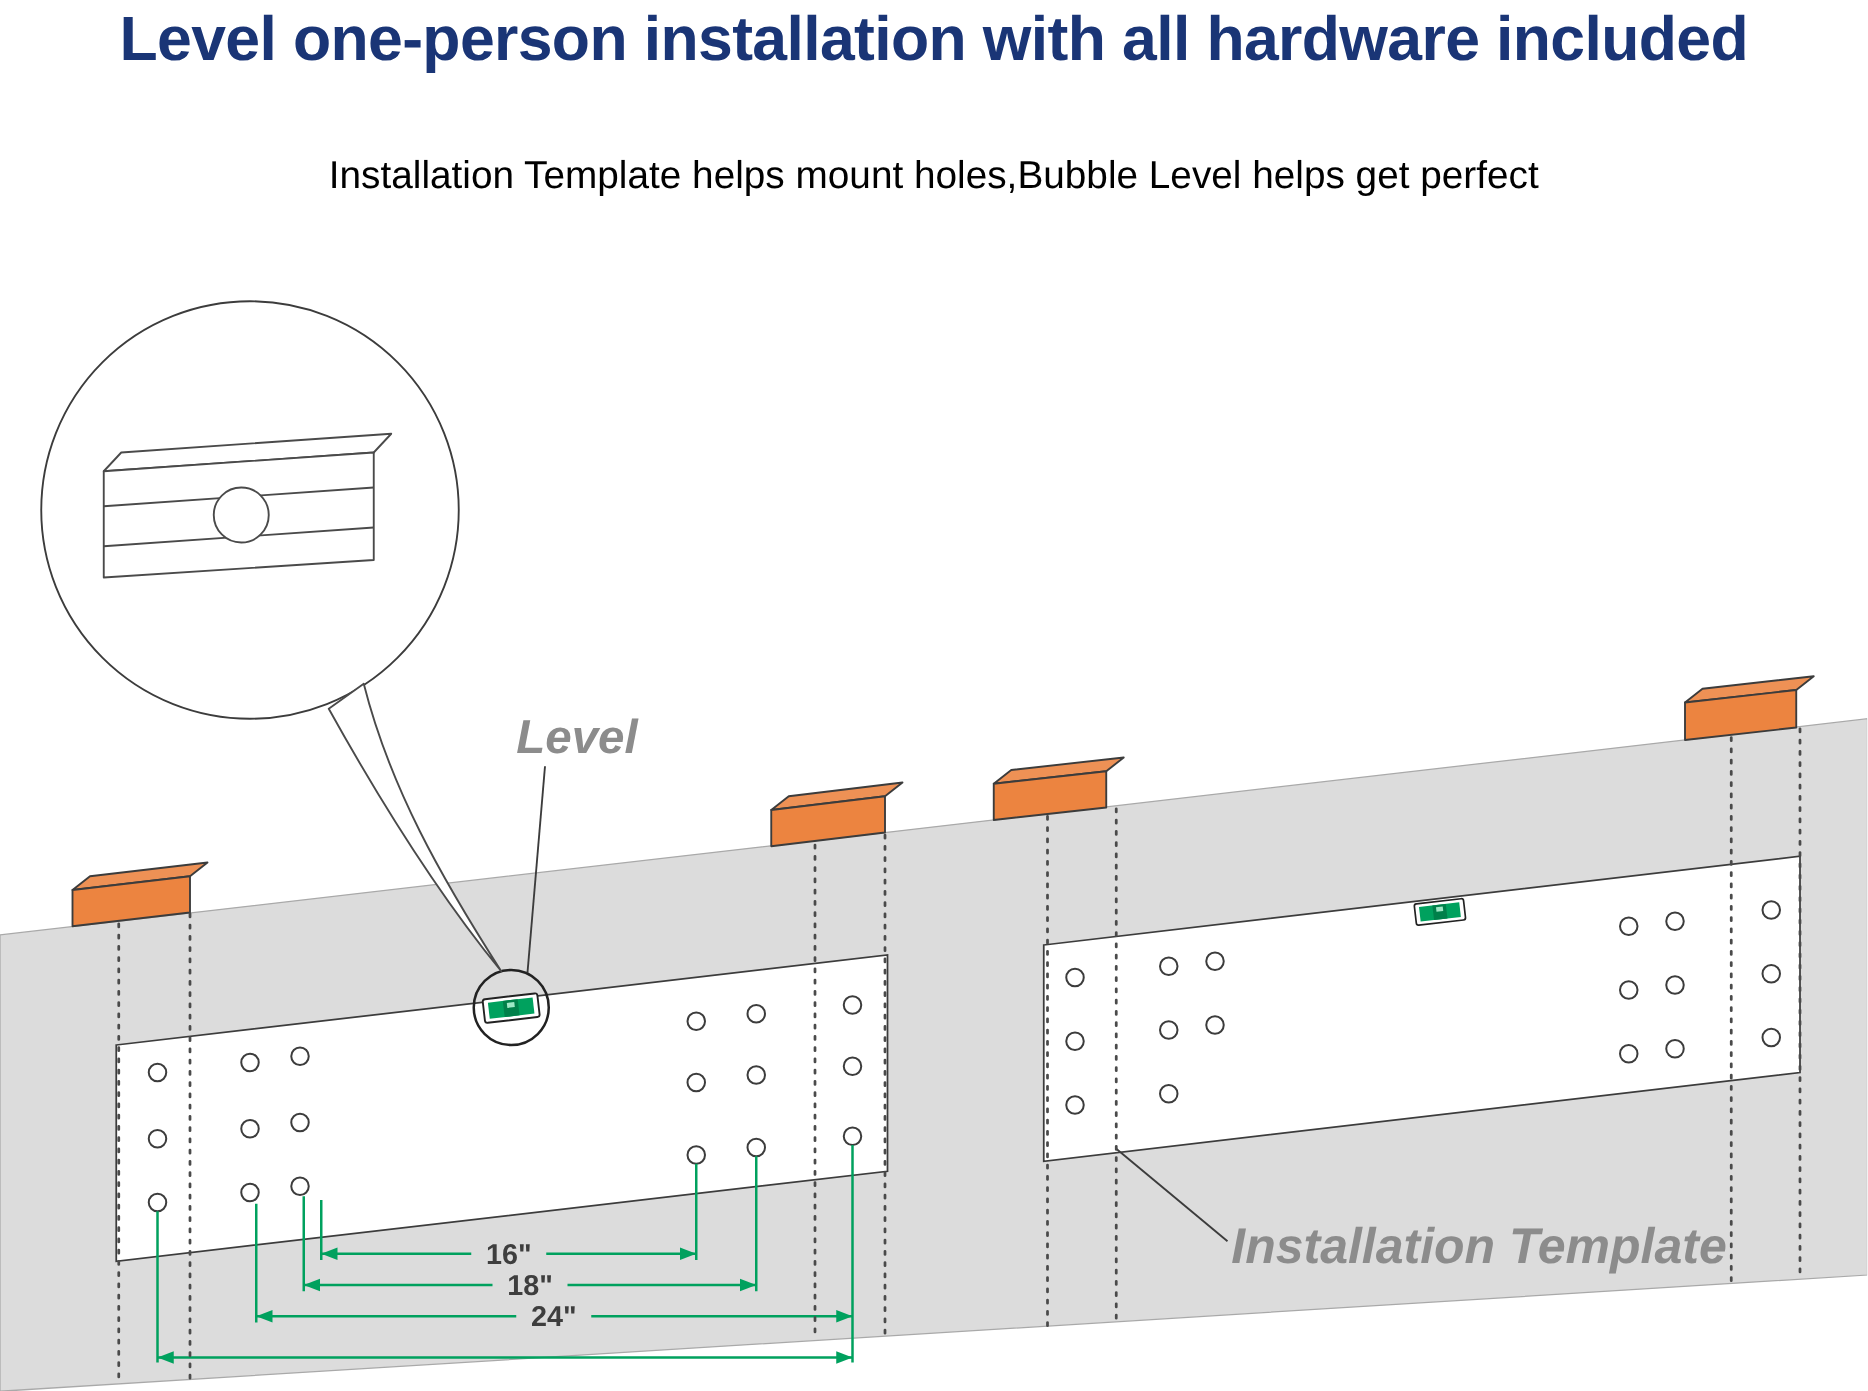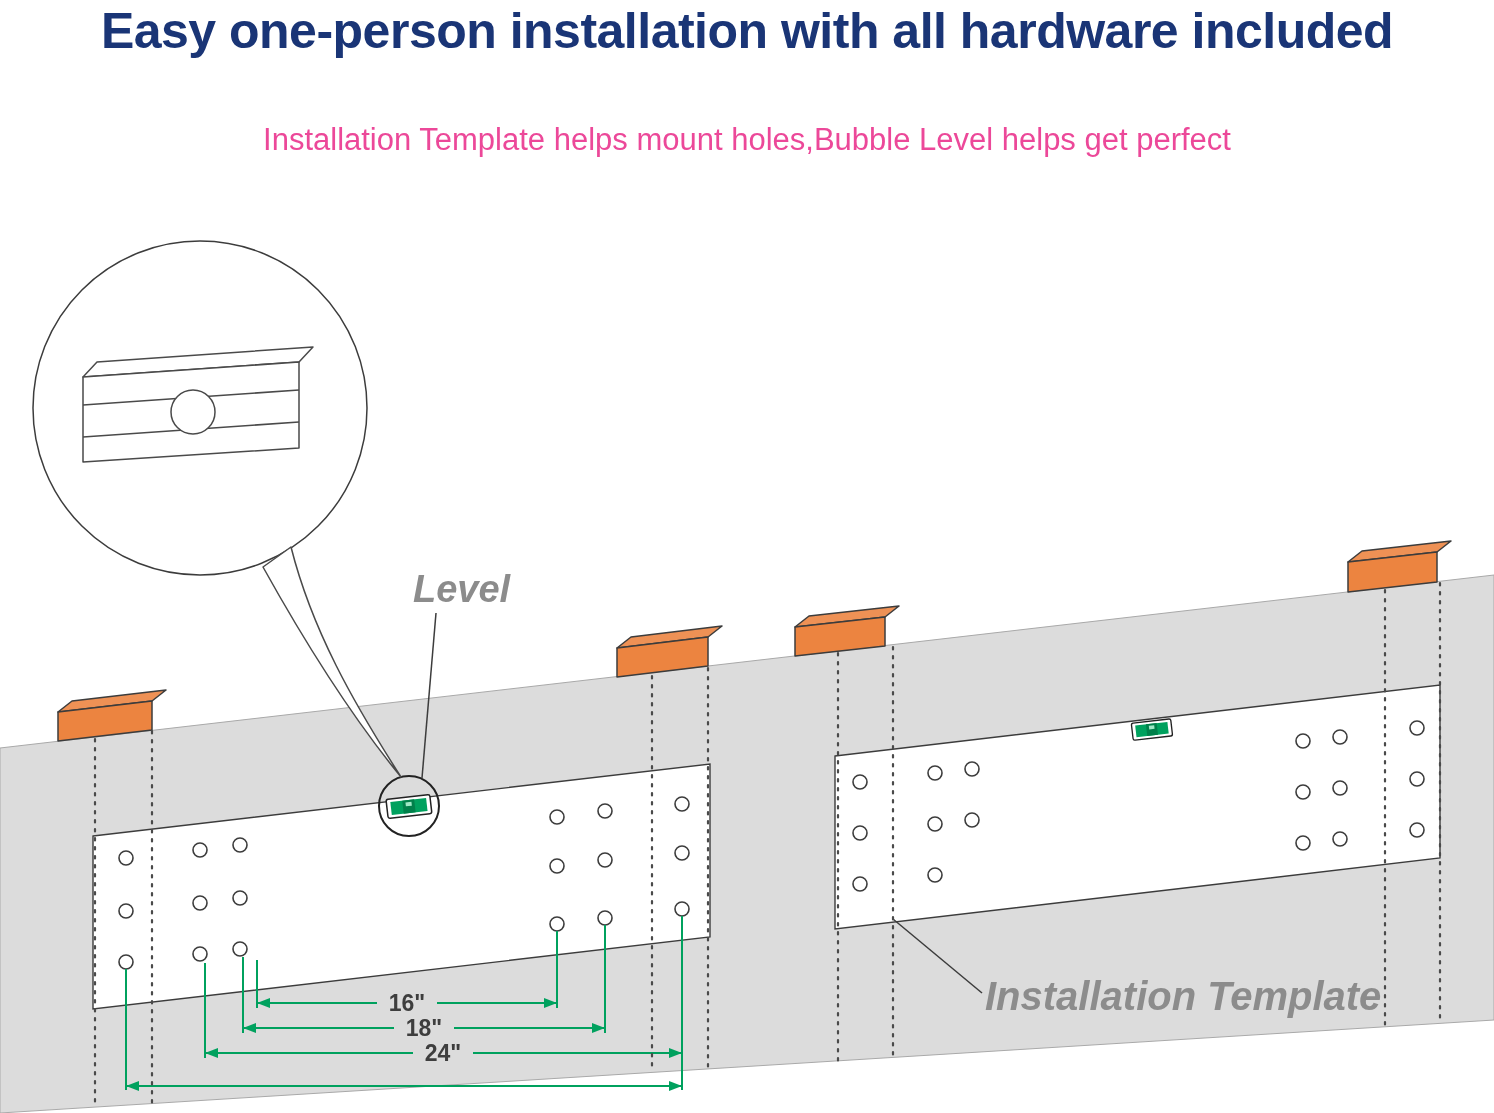--- a/index.html
+++ b/index.html
@@ -1,21 +1,21 @@
 <!DOCTYPE html>
 <html><head>
 <meta charset="utf-8">
 <style>
   html,body{margin:0;padding:0;background:#fff;}
   #canvas{position:relative;width:1494px;height:1113px;background:#fff;overflow:hidden;
           font-family:"Liberation Sans","DejaVu Sans",sans-serif;}
   .title{position:absolute;top:2px;left:0;width:100%;text-align:center;white-space:nowrap;
          font-size:50px;font-weight:700;letter-spacing:-0.5px;color:#1a3576;}
   .subtitle{position:absolute;top:118px;left:0;width:100%;text-align:center;
-            font-size:31px;color:#ec4899;line-height:1.45;}
+            font-size:31px;color:#000000;line-height:1.45;}
   svg{position:absolute;top:0;left:0;}
   .wall{fill:#dcdcdc;stroke:#a9a9a9;stroke-width:1;}
   .stud-front{fill:#ec8440;stroke:#3c3c3c;stroke-width:1.5;stroke-linejoin:round;}
   .stud-top{fill:#ee9155;stroke:#3c3c3c;stroke-width:1.5;stroke-linejoin:round;}
   .template{fill:#ffffff;stroke:#3c3c3c;stroke-width:1.4;}
   .hole{fill:#ffffff;stroke:#3c3c3c;stroke-width:1.6;}
   .dotted{stroke:#4a4a4a;stroke-width:2.2;stroke-dasharray:2.5 6.5;stroke-linecap:round;fill:none;}
   .green{stroke:#00a15e;stroke-width:2;fill:none;}
   .greenhead{fill:#00a15e;stroke:none;}
   .dim-bg{fill:#dcdcdc;}
@@ -30,21 +30,21 @@
   .lv-frame{fill:#ffffff;stroke:#222;stroke-width:1.5;}
   .lv-green{fill:#00a15e;}
   .lv-dark{fill:#00804a;}
   .lv-hi{fill:#9fe8c6;}
 </style>
 </head>
 <body>
 
 <div id="canvas">
 
-  <div class="title">Easy one-person installation with all hardware included</div>
+  <div class="title">Level one-person installation with all hardware included</div>
   <div class="subtitle">
     <div>Installation Template helps mount holes,Bubble Level helps get perfect</div>
   </div>
 
   <svg width="1494" height="1113" viewBox="0 0 1494 1113">
 
     <polygon class="wall" points="0,748 1494,575 1494,1020 0,1113"></polygon>
 
     <g>
       <polygon class="stud-top" points="58,712 72,701 166,690 152,701"></polygon>

